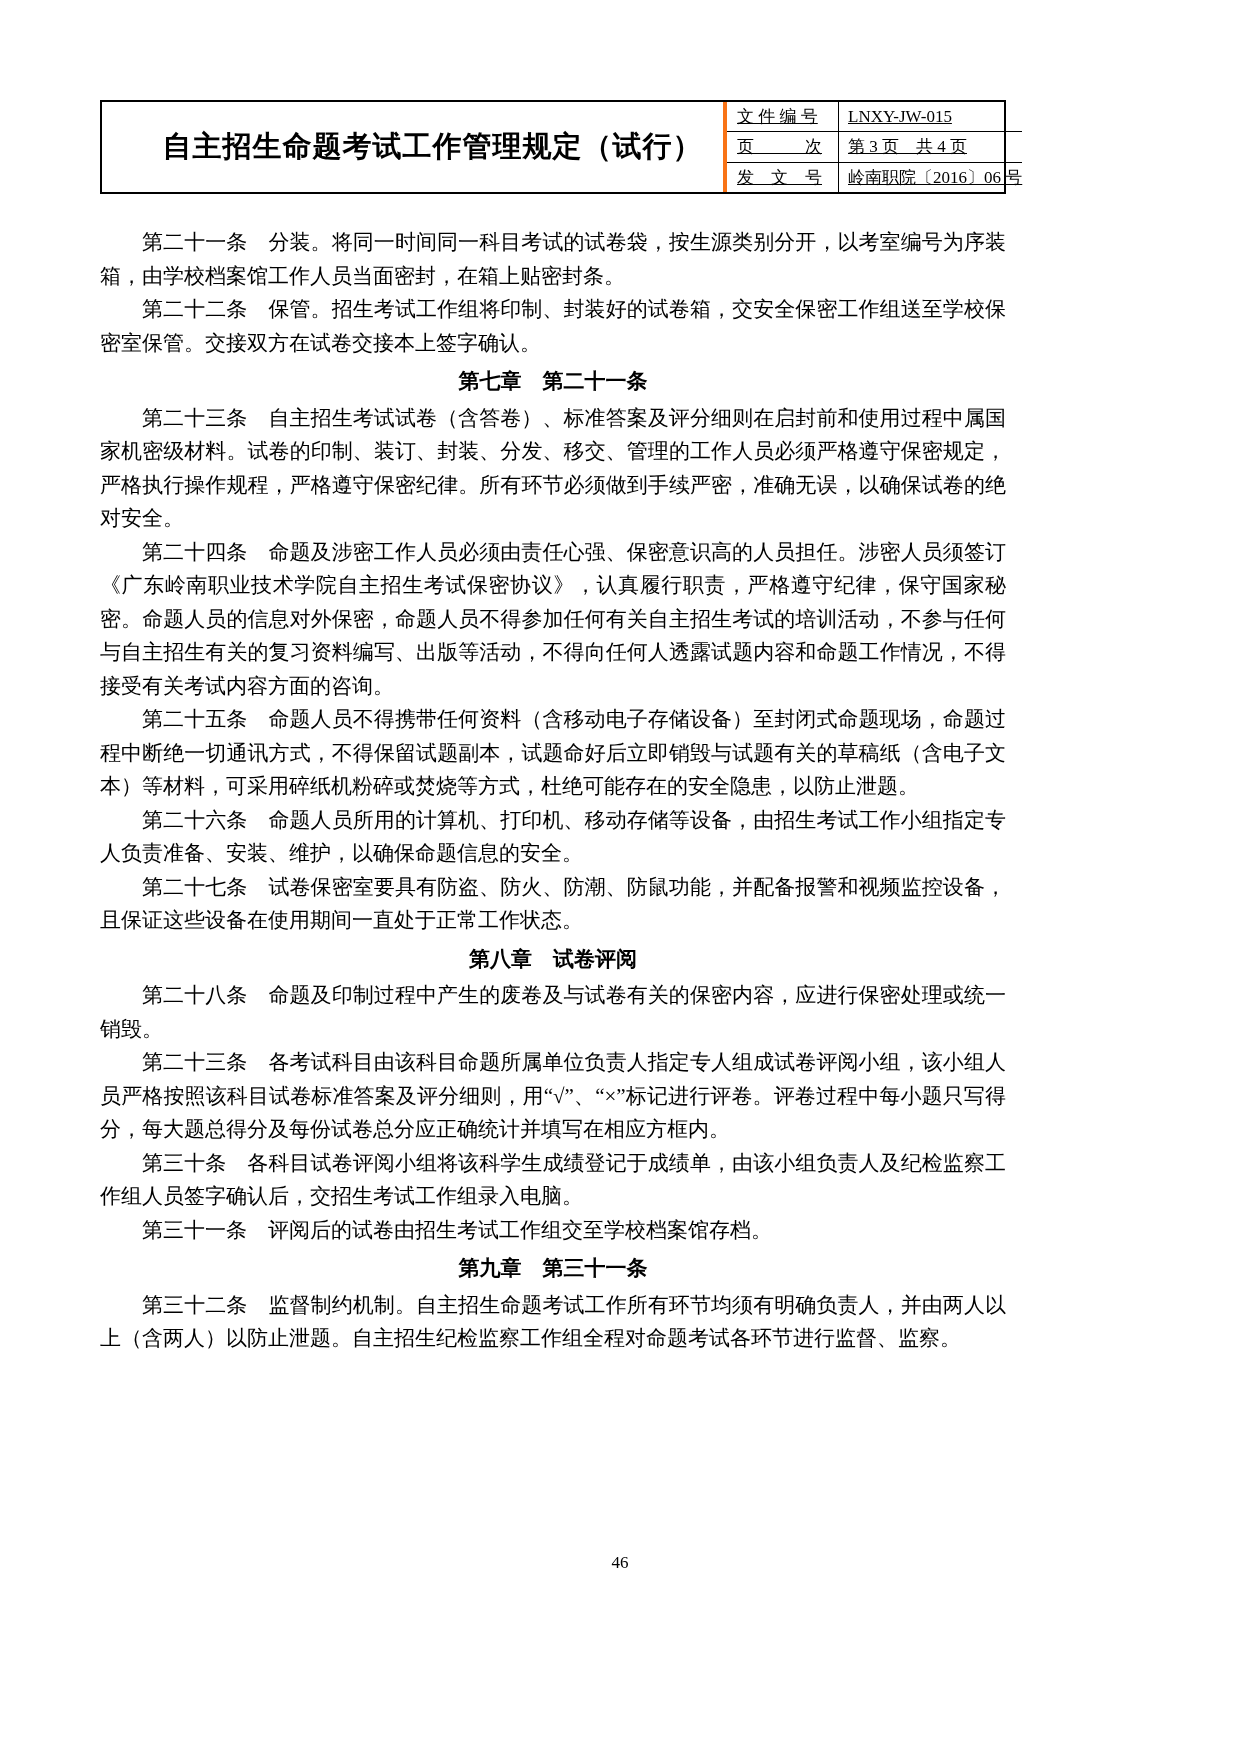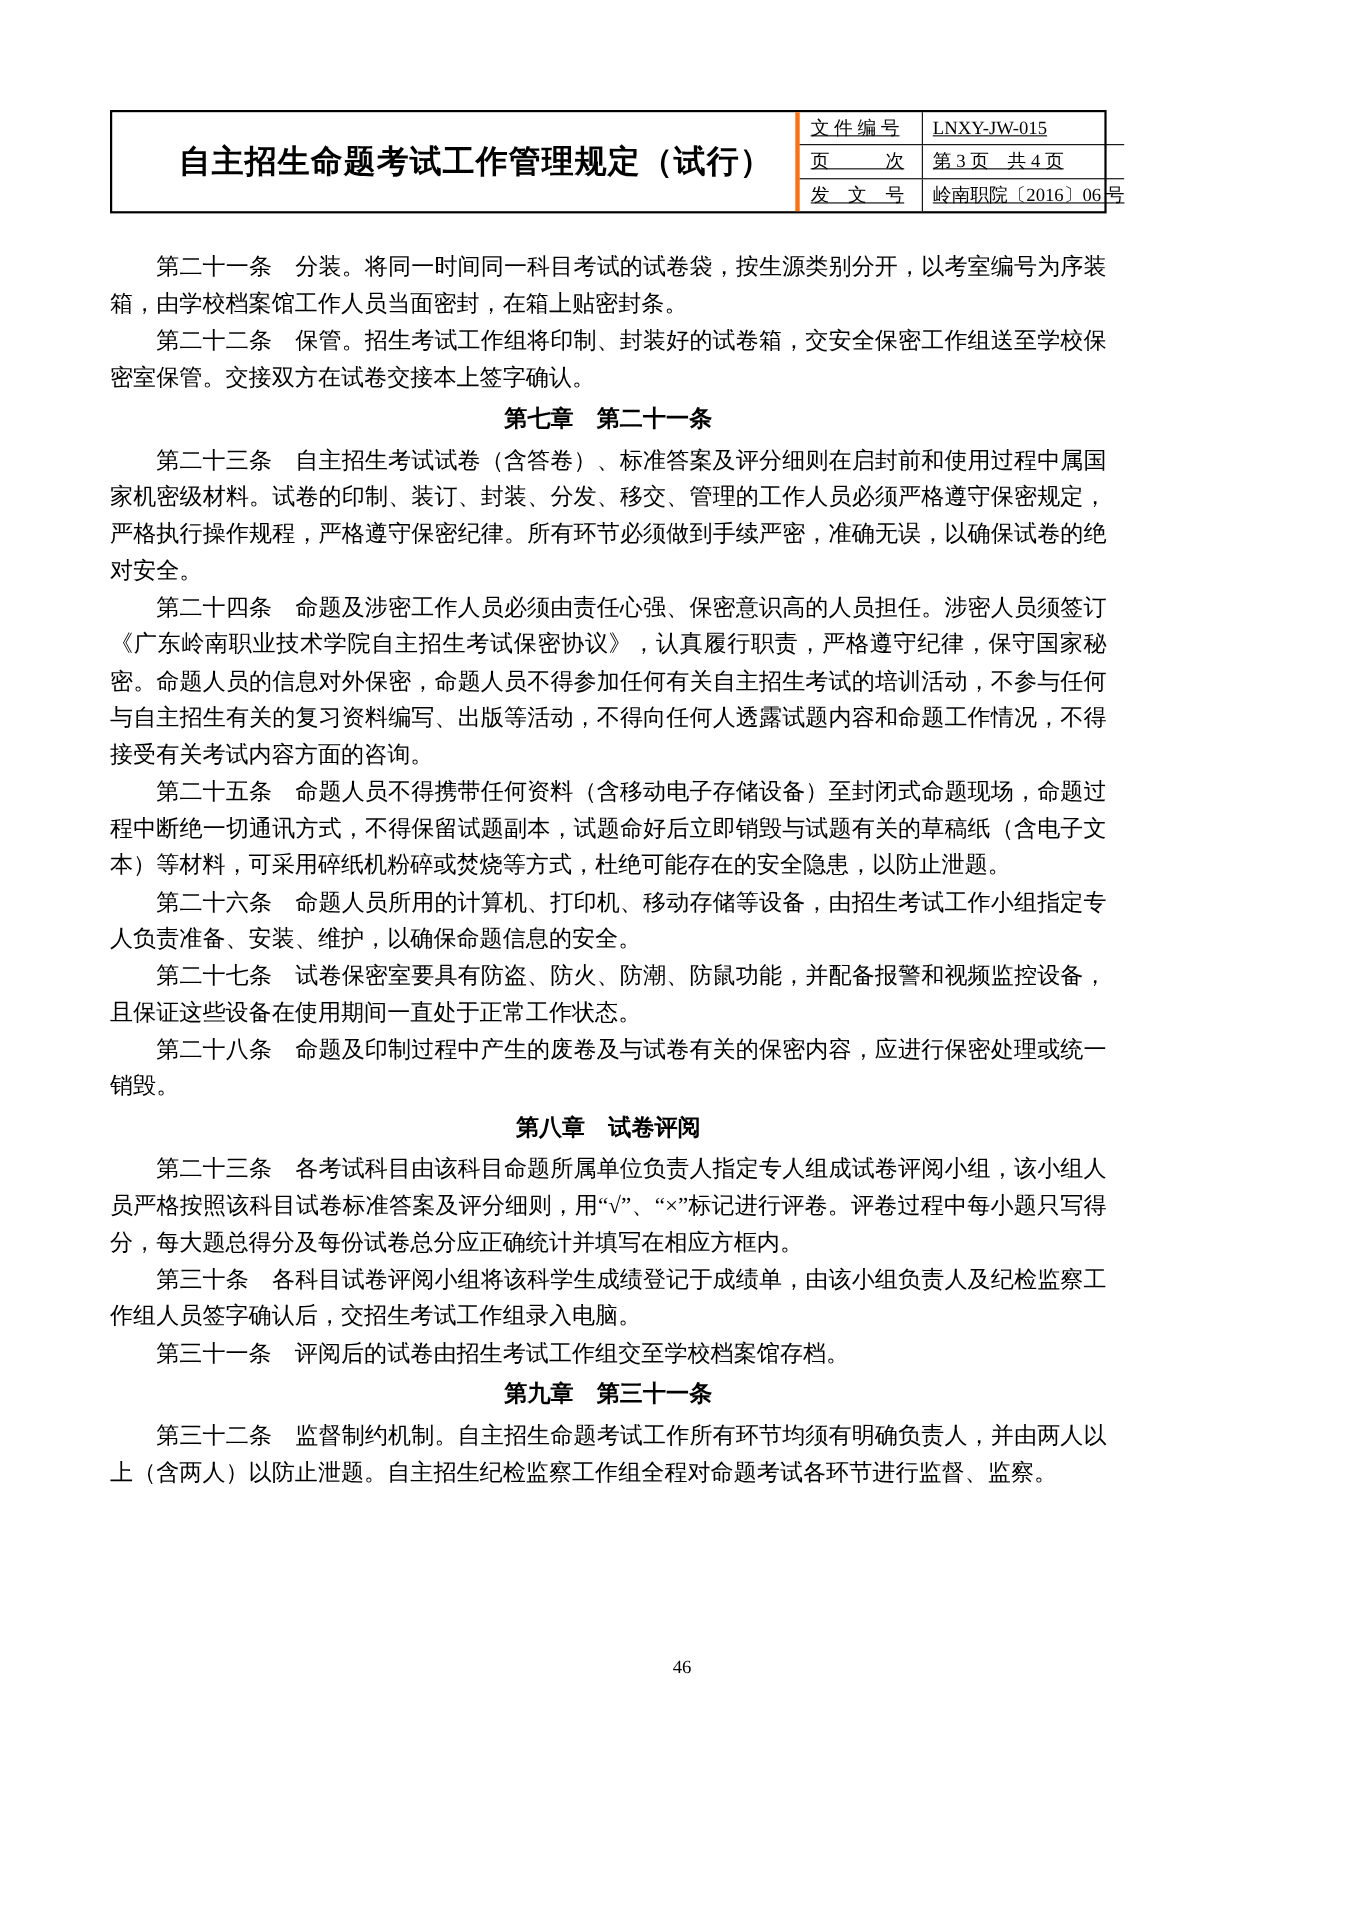--- a/index.html
+++ b/index.html
@@ -94,21 +94,21 @@
     font-family: "Liberation Sans", "DejaVu Sans", sans-serif;
     font-weight: bold;
     text-align: center;
     text-indent: 0;
     margin: 4px 0;
   }
   
   .page-number {
     position: absolute;
     left: 0;
-    top: 1506px;
+    top: 1553px;
     width: 100%;
     text-align: center;
     font-size: 17px;
   }
 </style>
 </head>
 <body>
 
 <div class="page">
 
@@ -132,22 +132,22 @@
 
   <div class="body-container">
       <p class="para">第二十一条　分装。将同一时间同一科目考试的试卷袋，按生源类别分开，以考室编号为序装箱，由学校档案馆工作人员当面密封，在箱上贴密封条。</p>
       <p class="para">第二十二条　保管。招生考试工作组将印制、封装好的试卷箱，交安全保密工作组送至学校保密室保管。交接双方在试卷交接本上签字确认。</p>
       <p class="para chapter">第七章　第二十一条</p>
       <p class="para">第二十三条　自主招生考试试卷（含答卷）、标准答案及评分细则在启封前和使用过程中属国家机密级材料。试卷的印制、装订、封装、分发、移交、管理的工作人员必须严格遵守保密规定，严格执行操作规程，严格遵守保密纪律。所有环节必须做到手续严密，准确无误，以确保试卷的绝对安全。</p>
       <p class="para">第二十四条　命题及涉密工作人员必须由责任心强、保密意识高的人员担任。涉密人员须签订《广东岭南职业技术学院自主招生考试保密协议》，认真履行职责，严格遵守纪律，保守国家秘密。命题人员的信息对外保密，命题人员不得参加任何有关自主招生考试的培训活动，不参与任何与自主招生有关的复习资料编写、出版等活动，不得向任何人透露试题内容和命题工作情况，不得接受有关考试内容方面的咨询。</p>
       <p class="para">第二十五条　命题人员不得携带任何资料（含移动电子存储设备）至封闭式命题现场，命题过程中断绝一切通讯方式，不得保留试题副本，试题命好后立即销毁与试题有关的草稿纸（含电子文本）等材料，可采用碎纸机粉碎或焚烧等方式，杜绝可能存在的安全隐患，以防止泄题。</p>
       <p class="para">第二十六条　命题人员所用的计算机、打印机、移动存储等设备，由招生考试工作小组指定专人负责准备、安装、维护，以确保命题信息的安全。</p>
       <p class="para">第二十七条　试卷保密室要具有防盗、防火、防潮、防鼠功能，并配备报警和视频监控设备，且保证这些设备在使用期间一直处于正常工作状态。</p>
+      <p class="para chapter">第八章　试卷评阅</p>
       <p class="para">第二十八条　命题及印制过程中产生的废卷及与试卷有关的保密内容，应进行保密处理或统一销毁。</p>
-      <p class="para chapter">第八章　试卷评阅</p>
       <p class="para">第二十三条　各考试科目由该科目命题所属单位负责人指定专人组成试卷评阅小组，该小组人员严格按照该科目试卷标准答案及评分细则，用“√”、“×”标记进行评卷。评卷过程中每小题只写得分，每大题总得分及每份试卷总分应正确统计并填写在相应方框内。</p>
       <p class="para">第三十条　各科目试卷评阅小组将该科学生成绩登记于成绩单，由该小组负责人及纪检监察工作组人员签字确认后，交招生考试工作组录入电脑。</p>
       <p class="para">第三十一条　评阅后的试卷由招生考试工作组交至学校档案馆存档。</p>
       <p class="para chapter">第九章　第三十一条</p>
       <p class="para">第三十二条　监督制约机制。自主招生命题考试工作所有环节均须有明确负责人，并由两人以上（含两人）以防止泄题。自主招生纪检监察工作组全程对命题考试各环节进行监督、监察。</p>
     </div>
 
   <div class="page-number">46</div>
 
 </div>

